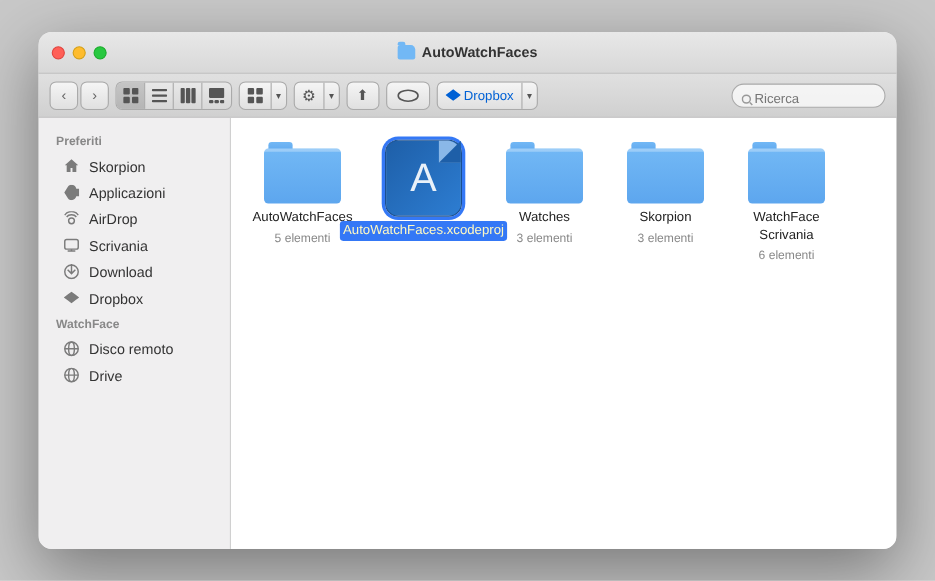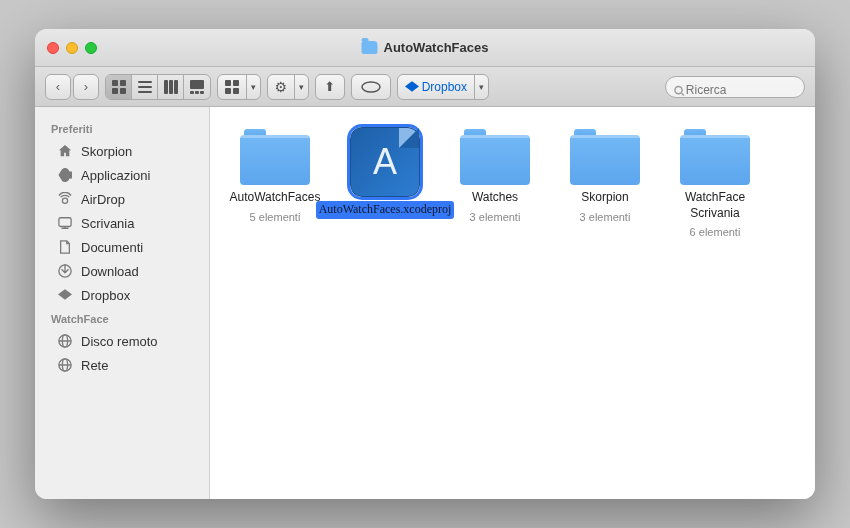--- a/index.html
+++ b/index.html
@@ -394,24 +394,23 @@
     }
     .file-name {
       font-size: 12px;
       color: #222;
       text-align: center;
       line-height: 1.3;
       padding: 1px 3px;
     }
     .file-item.selected .file-name {
       background: #3478f6;
-      color: #0f172a;
+      color: #fef9c3;
       border-radius: 3px;
       padding: 1px 3px;
-      font-family: Liberation Serif, serif;
     }
     .file-count {
       font-size: 11px;
       color: #888;
       text-align: center;
     }
   </style>
 </head>
 <body>
 
@@ -548,29 +547,20 @@
             <svg width="14" height="14" viewBox="0 0 16 16" fill="none" stroke="#7b7b7b" stroke-width="1.5">
               <rect x="1" y="2" width="14" height="10" rx="2"></rect>
               <line x1="4" y1="14" x2="12" y2="14"></line>
               <line x1="8" y1="12" x2="8" y2="14"></line>
             </svg>
           </span>
           <span>Scrivania</span>
         </div>
         <div class="sidebar-item">
           <span class="sidebar-icon">
-            <svg width="14" height="14" viewBox="0 0 16 16" fill="none" stroke="#7b7b7b" stroke-width="1.5">
-              <path d="M3 1h7l3 3v11H3V1z"></path>
-              <path d="M10 1v3h3"></path>
-            </svg>
-          </span>
-          <span>Documenti</span>
-        </div>
-        <div class="sidebar-item">
-          <span class="sidebar-icon">
             <svg width="14" height="14" viewBox="0 0 16 16" fill="#7b7b7b">
               <path d="M8 0v10M4 6l4 4 4-4" stroke="#7b7b7b" fill="none" stroke-width="1.5"></path>
               <circle cx="8" cy="8" r="7" stroke="#7b7b7b" fill="none" stroke-width="1.5"></circle>
             </svg>
           </span>
           <span>Download</span>
         </div>
         <div class="sidebar-item">
           <span class="sidebar-icon">
             <svg width="14" height="14" viewBox="0 0 24 24" fill="#7b7b7b">
@@ -595,21 +585,21 @@
           <span>Disco remoto</span>
         </div>
         <div class="sidebar-item">
           <span class="sidebar-icon">
             <svg width="14" height="14" viewBox="0 0 16 16" fill="none" stroke="#7b7b7b" stroke-width="1.5">
               <circle cx="8" cy="8" r="7"></circle>
               <ellipse cx="8" cy="8" rx="3" ry="7"></ellipse>
               <line x1="1" y1="8" x2="15" y2="8"></line>
             </svg>
           </span>
-          <span>Rete</span>
+          <span>Drive</span>
         </div>
       </div>
 
     </div>
 
     <div class="file-grid">
 
       <div class="file-item">
         <div class="folder-icon">
           <div class="folder-tab"></div>

